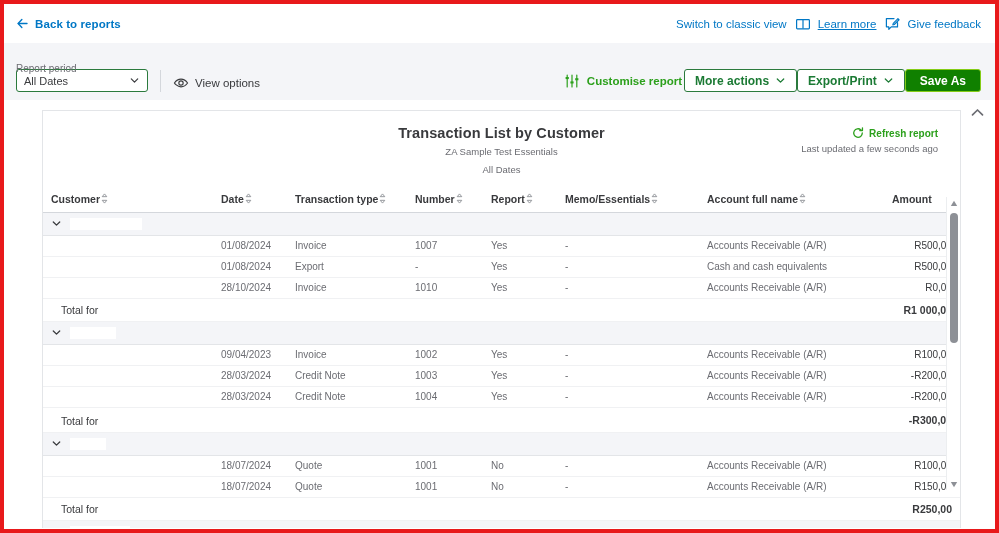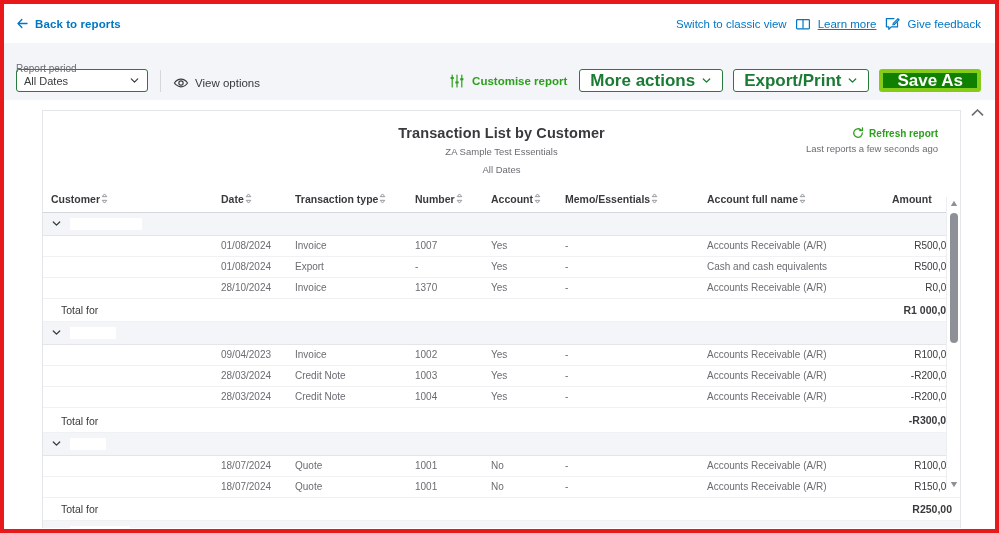--- a/index.html
+++ b/index.html
@@ -72,40 +72,40 @@
     width: 1px; height: 22px; background: #d4d7dc;
     margin: 0 12px 8px 12px;
   }
   .view-options {
     display: flex; align-items: center; gap: 6px;
     font-size: 11.5px; color: #393a3d;
     padding-bottom: 9px; cursor: pointer;
   }
   .ctrl-right {
     margin-left: auto;
-    display: flex; align-items: center; gap: 10px;
+    display: flex; align-items: center; 
     padding-bottom: 8px;
   }
   .customise {
     display: flex; align-items: center; gap: 7px;
     color: #2ca01c; font-size: 11.5px; font-weight: 600;
     cursor: pointer; margin-right: 2px;
   }
   .btn {
     height: 23px; border-radius: 3px;
     display: flex; align-items: center; gap: 6px;
     padding: 0 10px;
-    font-size: 17px; cursor: pointer; white-space: nowrap;
+    font-size: 12px; cursor: pointer; white-space: nowrap;
   }
   .btn-outline {
     background: #ffffff; border: 1px solid #2b7a3d; color: #1b7a34;
     font-weight: 600;
   }
   .btn-primary {
-    background: #108000; border: 4px solid #84cc16; color: #ffffff;
+    background: #108000; border: 1px solid #84cc16; color: #ffffff;
     font-weight: 600; padding: 4px 14px;
   }
 
   
   .watermark {
     position: absolute;
     left: 0; right: 0;
     top: 55px;
     text-align: center;
     font-family: "Liberation Serif", serif;
@@ -335,21 +335,21 @@
         <div class="rpt-sub">All Dates</div>
 
         <div class="refresh-area">
           <div class="refresh-link">
             <svg width="12" height="12" viewBox="0 0 14 14">
               <path d="M12 7a5 5 0 1 1-1.6-3.6" fill="none" stroke="#2ca01c" stroke-width="1.5" stroke-linecap="round"></path>
               <path d="M12.2 1v3.1H9.1" fill="none" stroke="#2ca01c" stroke-width="1.5" stroke-linecap="round" stroke-linejoin="round"></path>
             </svg>
             <span>Refresh report</span>
           </div>
-          <div class="last-updated">Last reports a few seconds ago</div>
+          <div class="last-updated">Last updated a few seconds ago</div>
         </div>
       </div>
 
       <table class="rpt">
         <thead>
           <tr>
             <th class="c-cust">
               <span class="thwrap">
                   <span>Customer</span>
               <svg class="sort-ico" viewBox="0 0 9 12">
@@ -376,21 +376,21 @@
             <th class="c-num">
               <span class="thwrap">
                   <span>Number</span>
               <svg class="sort-ico" viewBox="0 0 9 12">
                     <path d="M4.5 1 7 4H2zM4.5 11 2 8h5z" fill="none" stroke="#8d9096" stroke-width="1"></path>
                   </svg>
                 </span>
             </th>
             <th class="c-post">
               <span class="thwrap">
-                  <span>Account</span>
+                  <span>Report</span>
               <svg class="sort-ico" viewBox="0 0 9 12">
                     <path d="M4.5 1 7 4H2zM4.5 11 2 8h5z" fill="none" stroke="#8d9096" stroke-width="1"></path>
                   </svg>
                 </span>
             </th>
             <th class="c-memo">
               <span class="thwrap">
                   <span>Memo/Essentials</span>
               <svg class="sort-ico" viewBox="0 0 9 12">
                     <path d="M4.5 1 7 4H2zM4.5 11 2 8h5z" fill="none" stroke="#8d9096" stroke-width="1"></path>
@@ -438,21 +438,21 @@
               <td class="c-num">-</td>
               <td class="c-post">Yes</td>
               <td class="c-memo">-</td>
               <td class="c-acct">Cash and cash equivalents</td>
               <td class="c-amt">R500,00</td>
             </tr>
             <tr class="data-row">
               <td class="c-cust"></td>
               <td class="c-date">28/10/2024</td>
               <td class="c-type">Invoice</td>
-              <td class="c-num">1370</td>
+              <td class="c-num">1010</td>
               <td class="c-post">Yes</td>
               <td class="c-memo">-</td>
               <td class="c-acct">Accounts Receivable (A/R)</td>
               <td class="c-amt">R0,00</td>
             </tr>
             <tr class="total-row">
               <td class="c-cust" colspan="7"><span class="totlabel">
                   <span>Total for</span>
                 </span></td>
               <td class="c-amt">R1 000,00</td>

